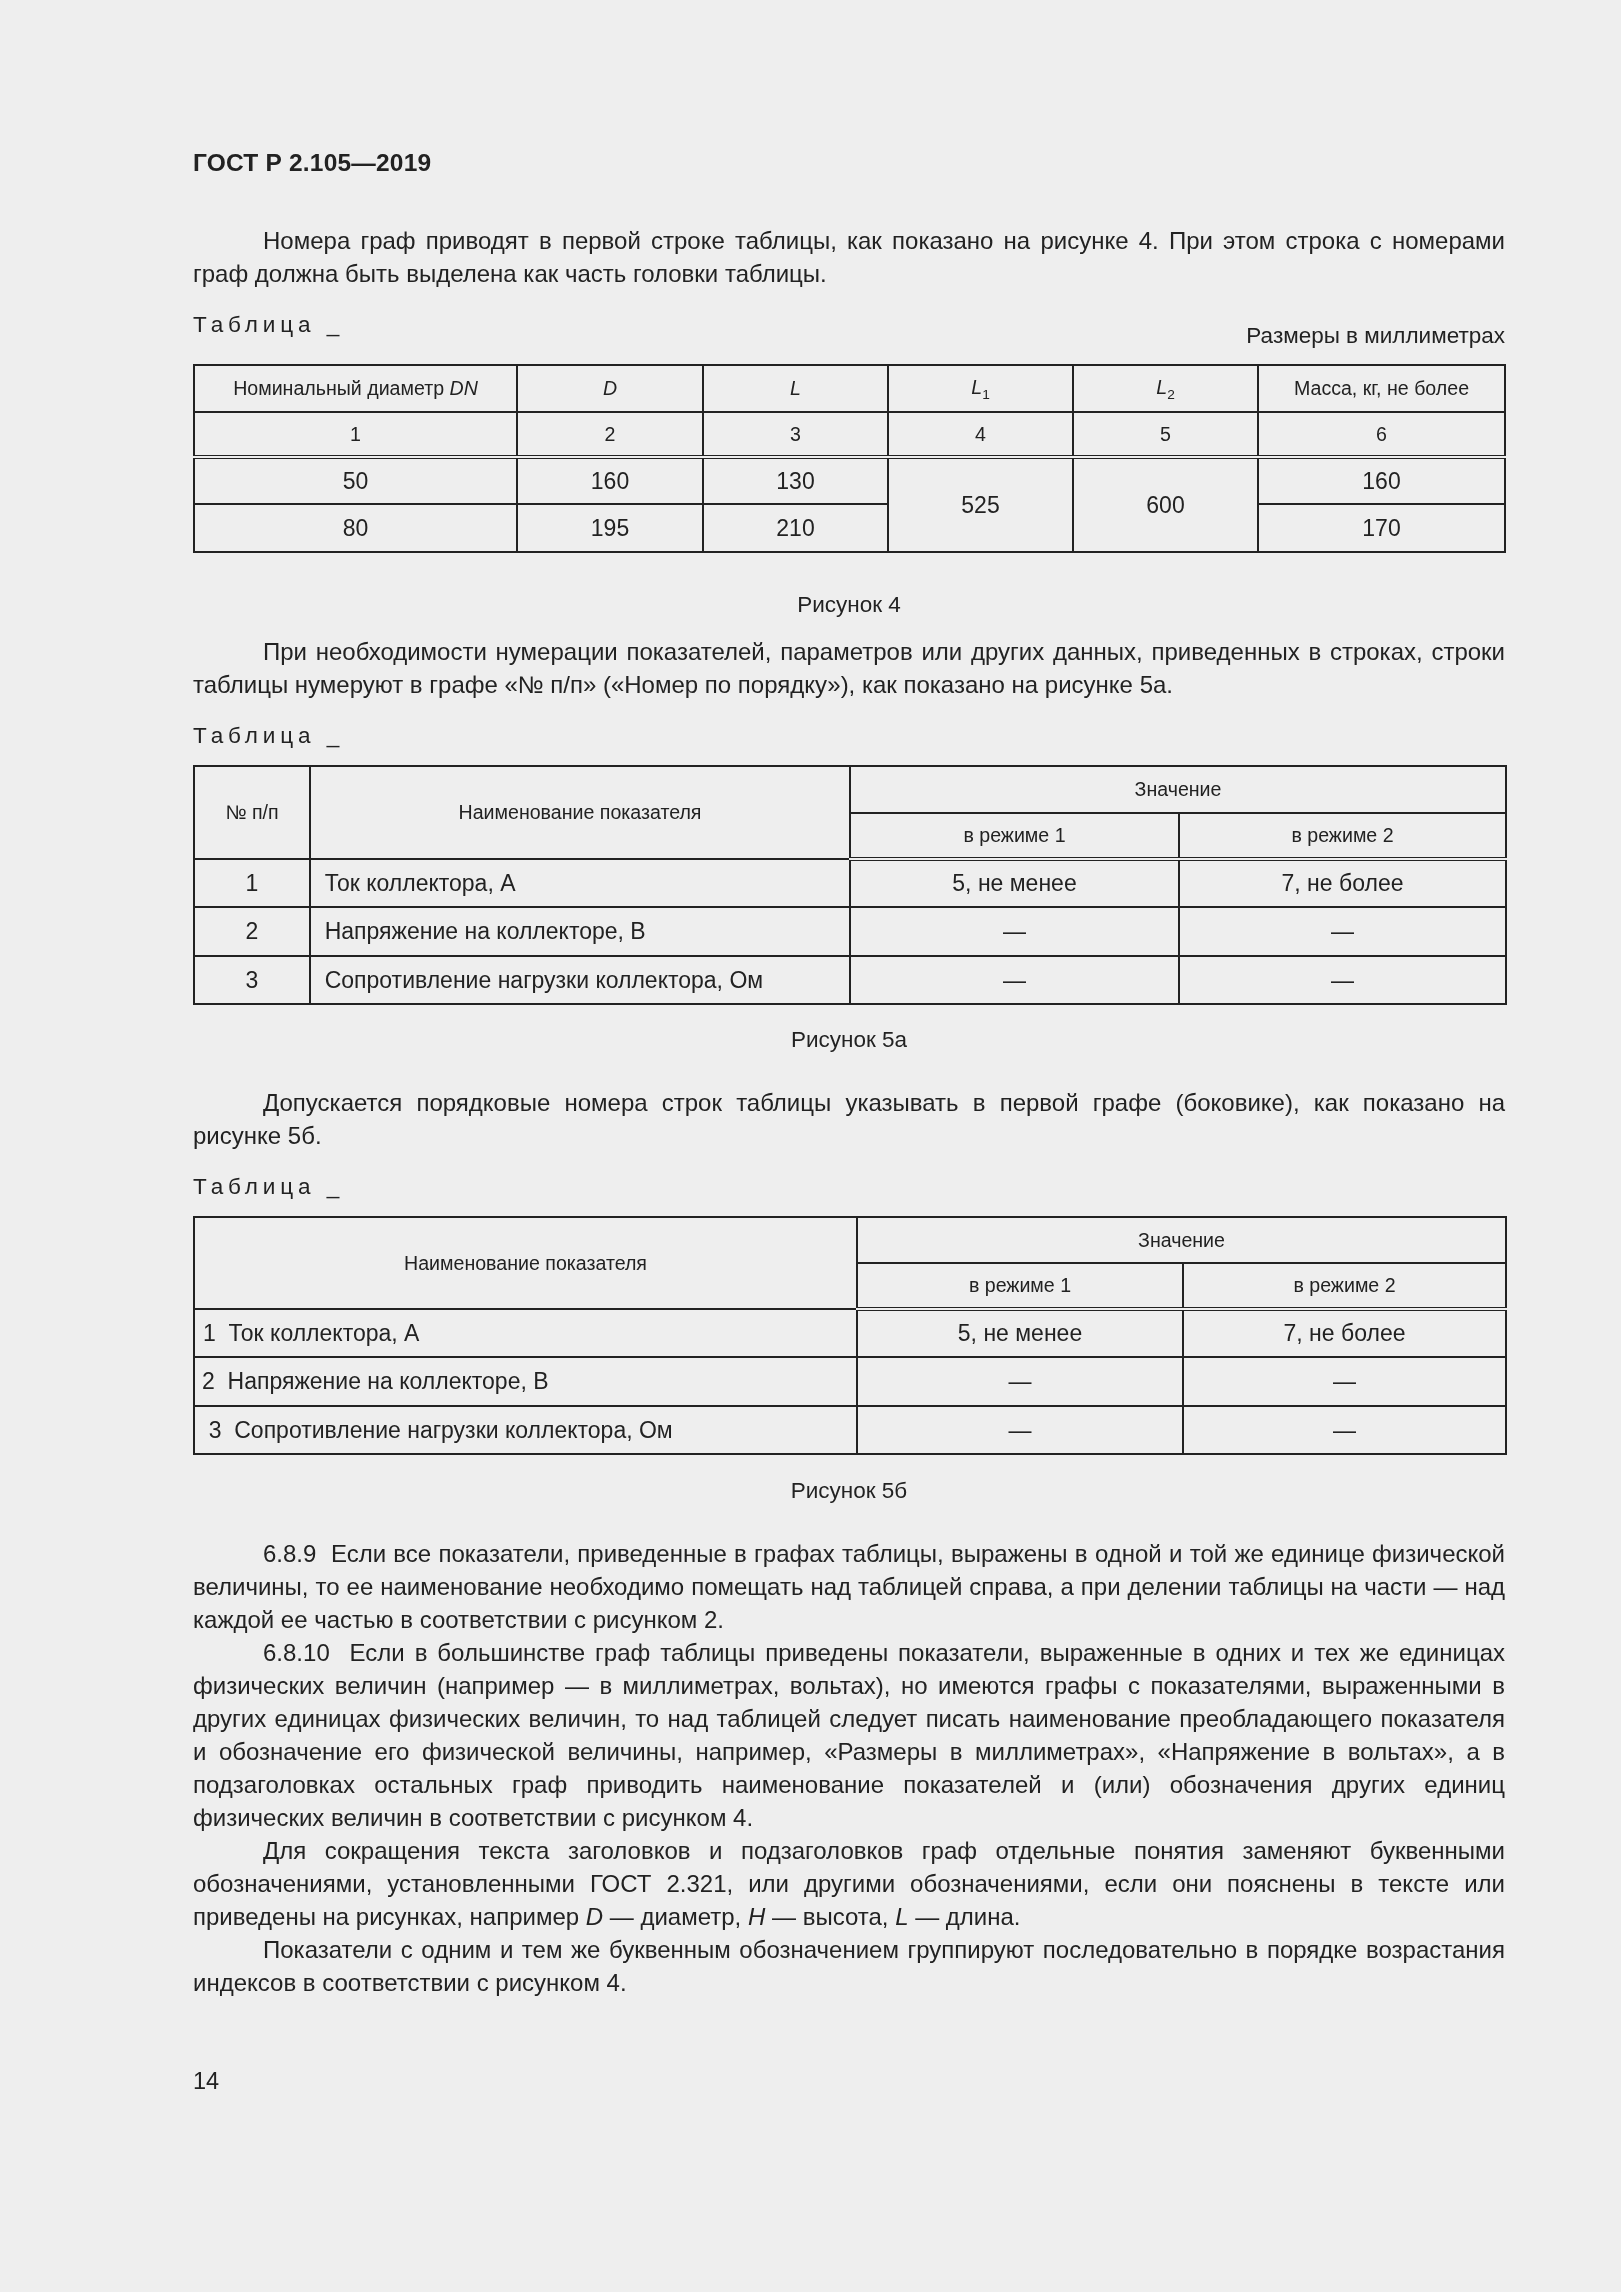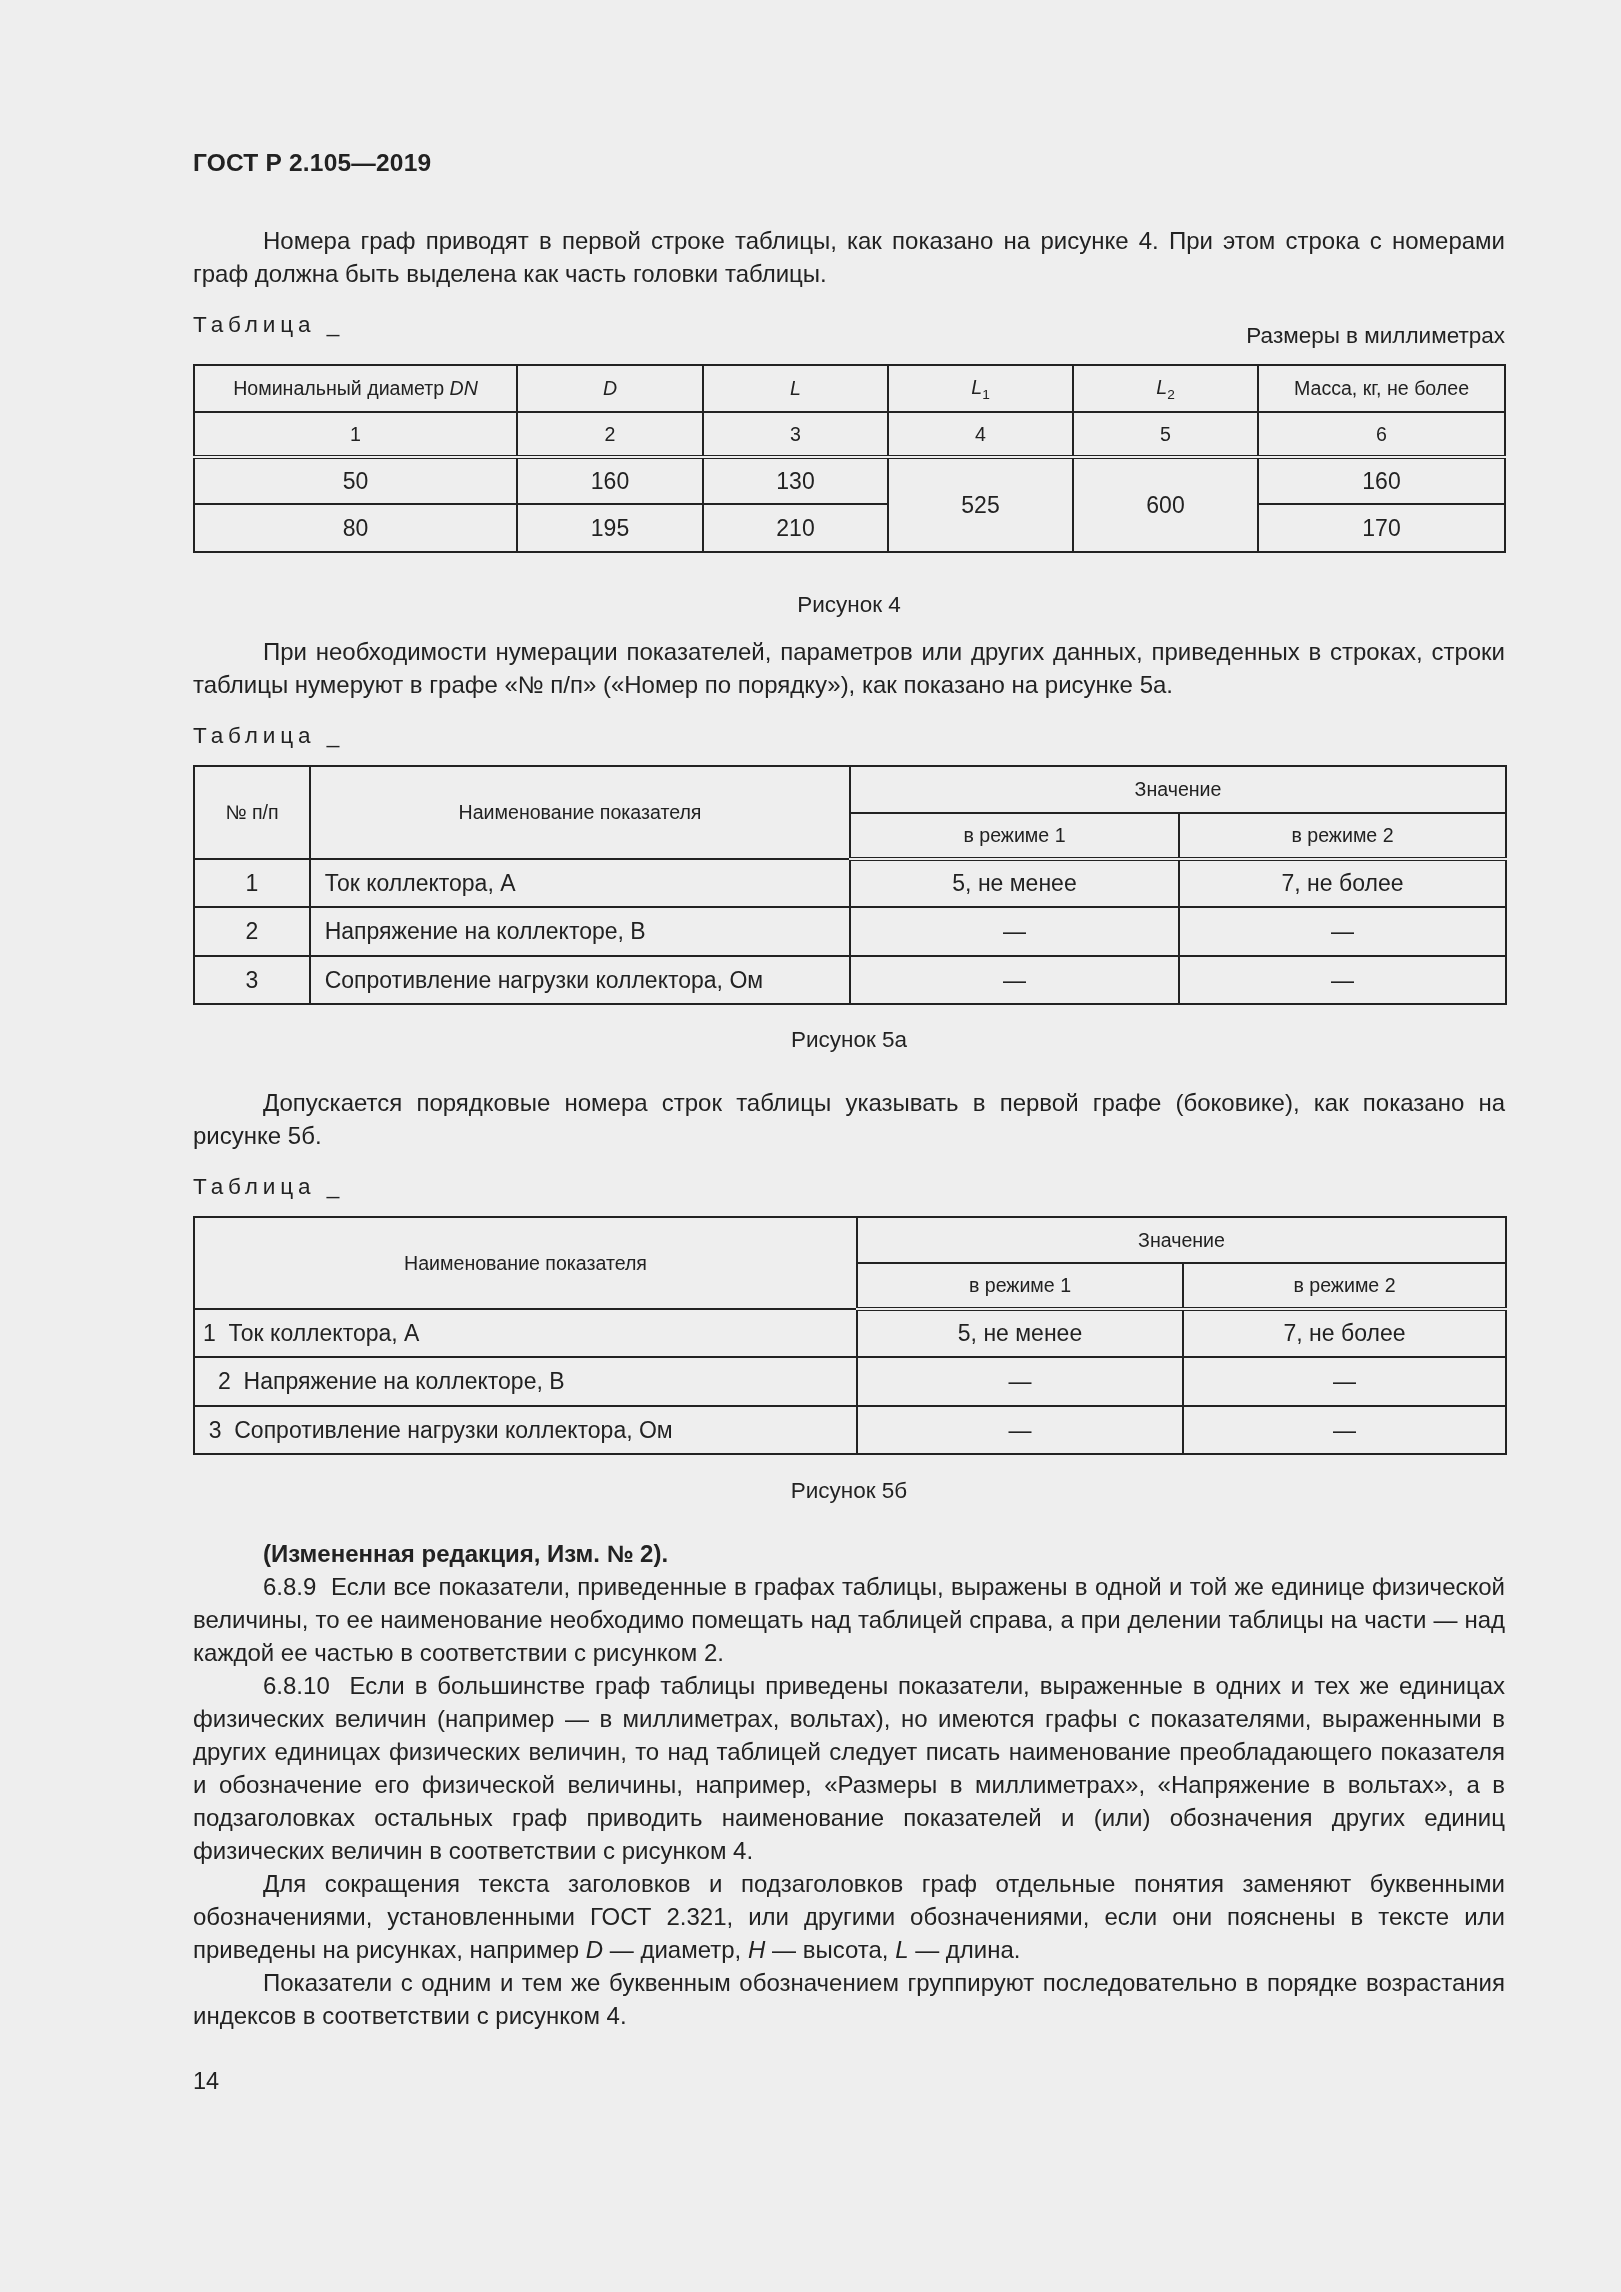--- a/index.html
+++ b/index.html
@@ -143,35 +143,34 @@
   <tr class="dbl" style="height:46px;">
     <td class="sm">в режиме 1</td>
     <td class="sm">в режиме 2</td>
   </tr>
   <tr style="height:48px;">
     <td class="md left" style="white-space:pre; padding-left:8px;">1  Ток коллектора, А</td>
     <td class="md">5, не менее</td>
     <td class="md">7, не более</td>
   </tr>
   <tr style="height:49px;">
-    <td class="md left" style="white-space:pre; padding-left:23px;">2  Напряжение на коллекторе, В</td>
+    <td class="md left" style="white-space:pre; padding-left:7px;">2  Напряжение на коллекторе, В</td>
     <td class="md">—</td>
     <td class="md">—</td>
   </tr>
   <tr style="height:48px;">
     <td class="md left" style="white-space:pre; padding-left:13.7px;">3  Сопротивление нагрузки коллектора, Ом</td>
     <td class="md">—</td>
     <td class="md">—</td>
   </tr>
 </tbody>
   </table>
 <div class="abs caption" style="top:1478px;">Рисунок 5б</div>
 
 <div class="abs para" style="top:1537px;">
-  <p class="bold">(Измененная редакция, Изм. № 2).</p>
   <p style="white-space:pre-wrap;">6.8.9  Если все показатели, приведенные в графах таблицы, выражены в одной и той же единице физической величины, то ее наименование необходимо помещать над таблицей справа, а при делении таблицы на части — над каждой ее частью в соответствии с рисунком 2.</p>
   <p style="white-space:pre-wrap;">6.8.10  Если в большинстве граф таблицы приведены показатели, выраженные в одних и тех же единицах физических величин (например — в миллиметрах, вольтах), но имеются графы с показателями, выраженными в других единицах физических величин, то над таблицей следует писать наименование преобладающего показателя и обозначение его физической величины, например, «Размеры в миллиметрах», «Напряжение в вольтах», а в подзаголовках остальных граф приводить наименование показателей и (или) обозначения других единиц физических величин в соответствии с рисунком 4.</p>
   <p><span>Для сокращения текста заголовков и подзаголовков граф отдельные понятия заменяют буквенными обозначениями, установленными ГОСТ 2.321, или другими обозначениями, если они пояснены в тексте или приведены на рисунках, например </span><i>D</i><span> — диаметр, </span><i>H</i><span> — высота, </span><i>L</i><span> — длина.</span></p>
   <p>Показатели с одним и тем же буквенным обозначением группируют последовательно в порядке возрастания индексов в соответствии с рисунком 4.</p>
 </div>
 
 <div class="abs pageno">14</div>
 
 
 </body></html>

